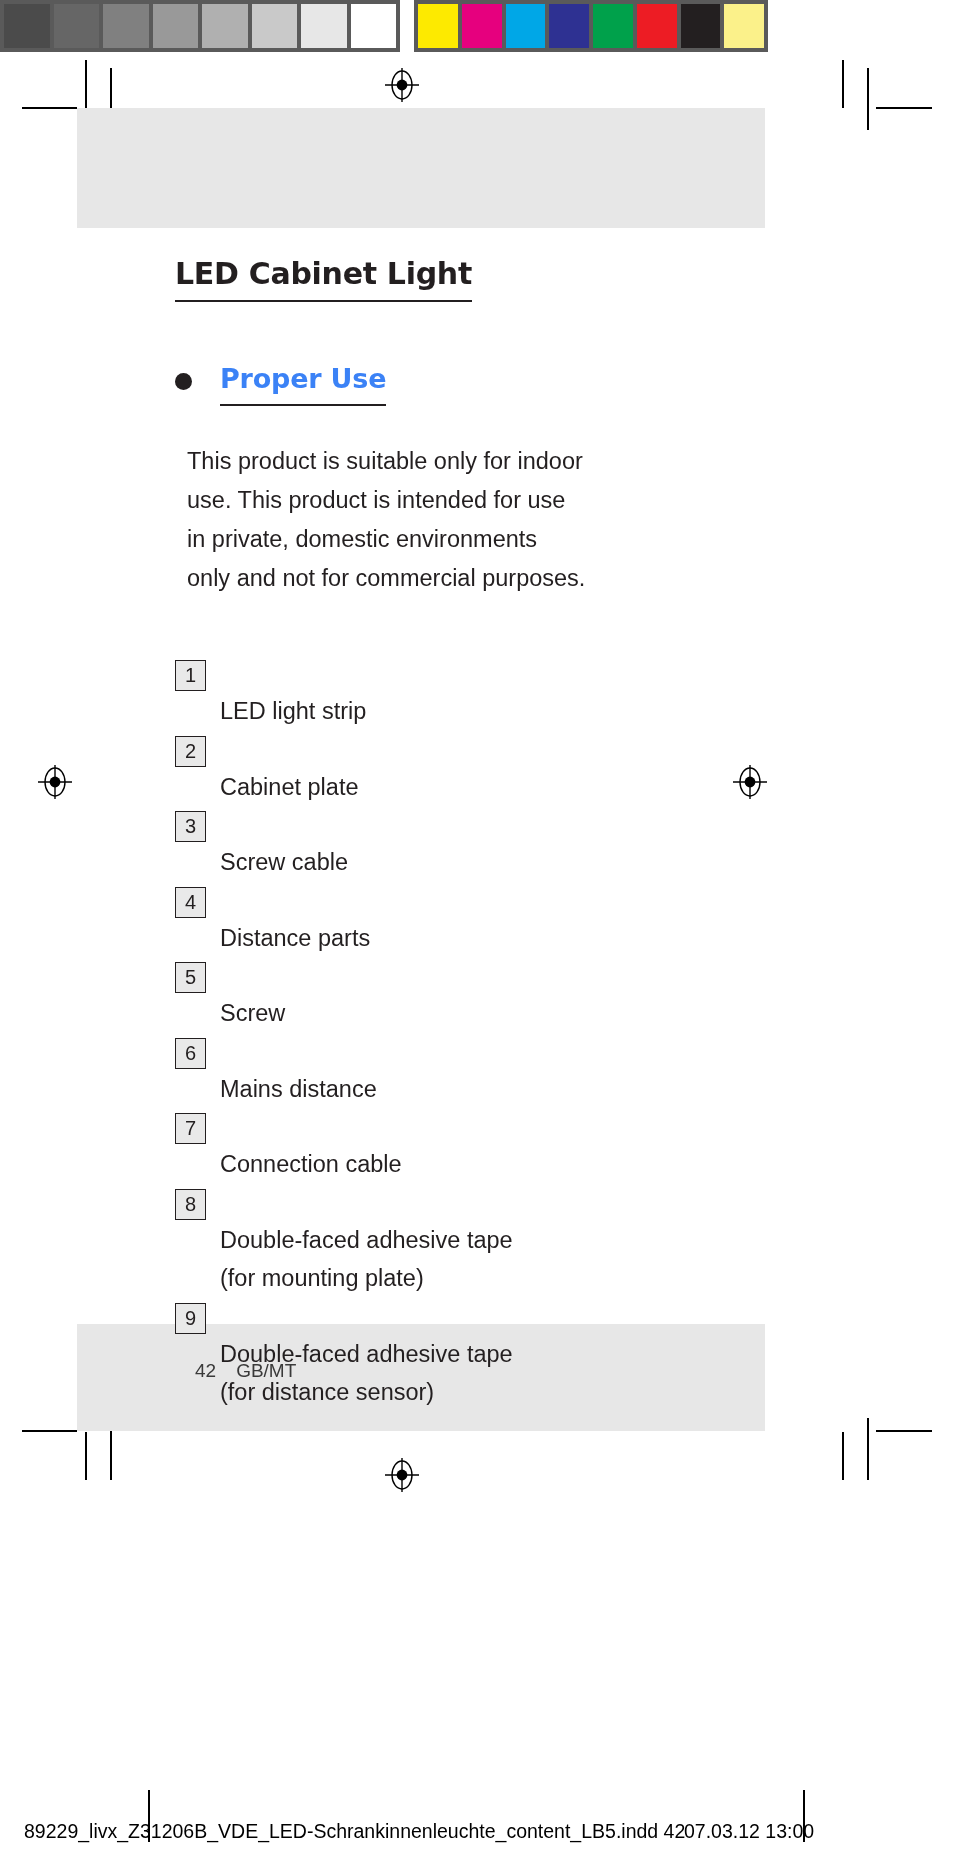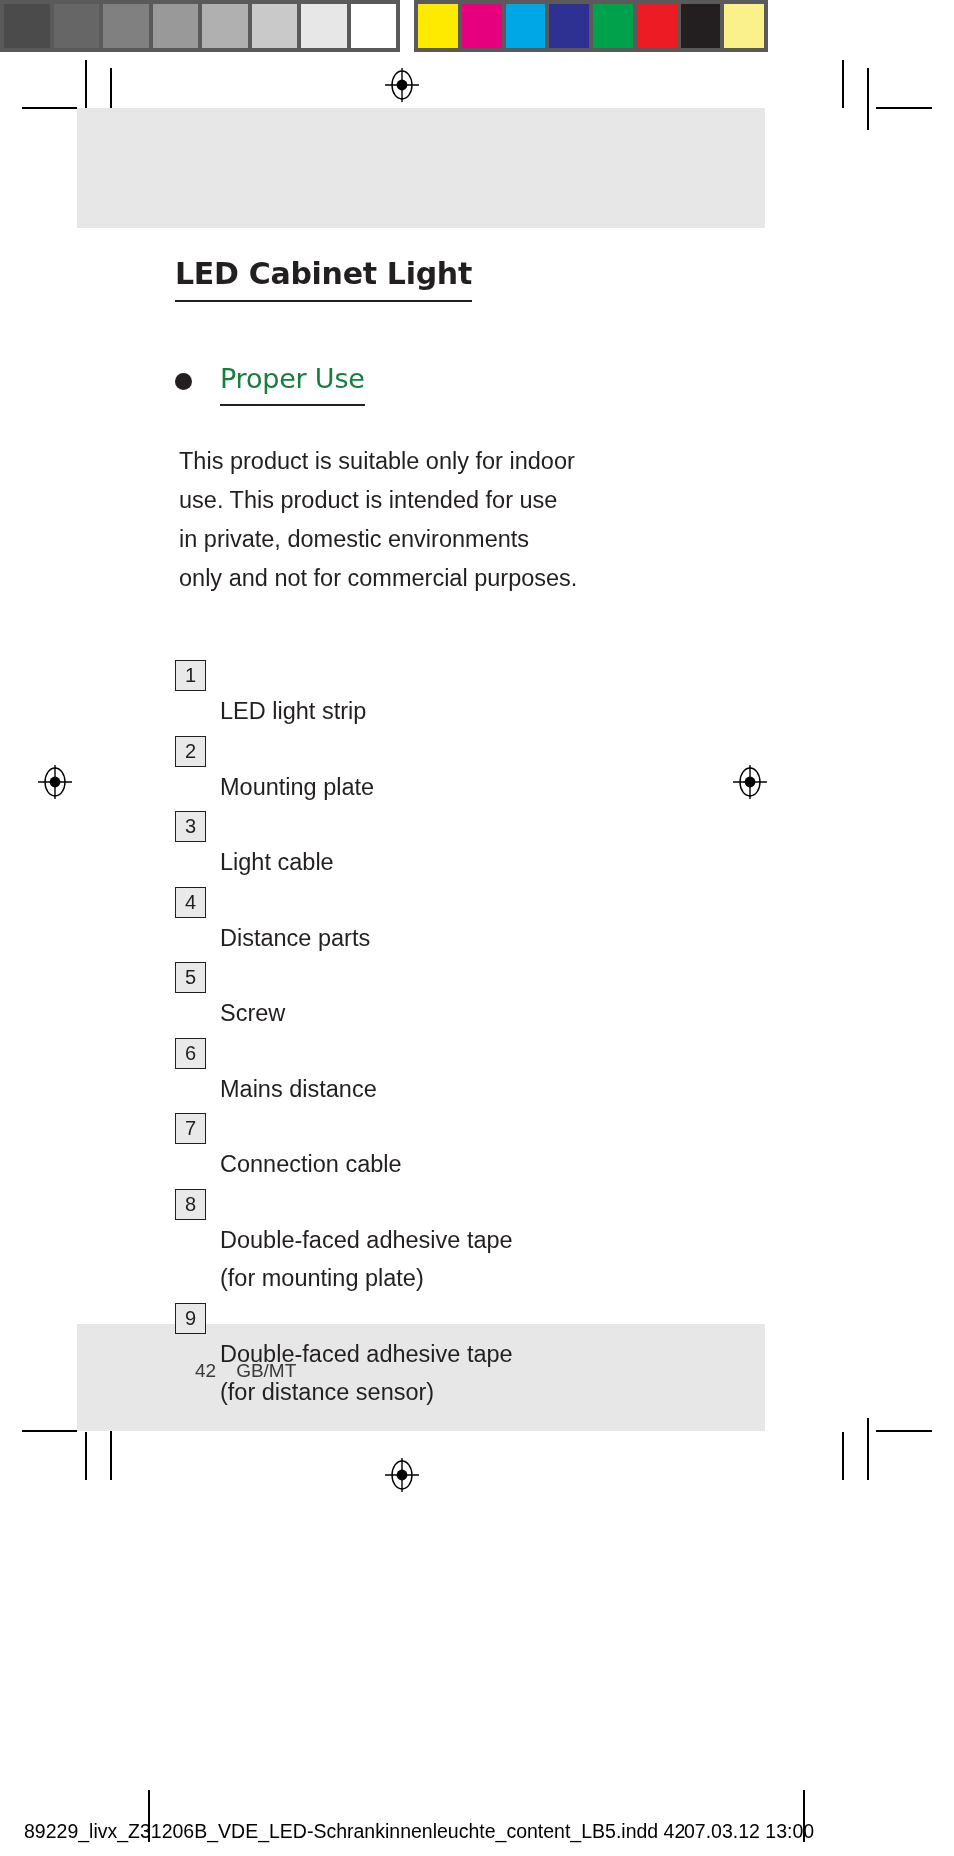--- a/index.html
+++ b/index.html
@@ -101,36 +101,36 @@
     width: 17px;
     height: 17px;
     border-radius: 50%;
     background: #231f20;
     flex: 0 0 auto;
     margin-top: 13px;
     margin-right: 28px;
   }
   .section-title {
     font-family: "DejaVu Sans", sans-serif;
-    font-weight: normal;
+    font-weight: bold;
     font-size: 27px;
     line-height: 1.42;
     letter-spacing: -0.2px;
-    color: #15803d;
+    color: #3b82f6;
     display: inline-block;
     padding-bottom: 6px;
     border-bottom: 2.4px solid #231f20;
   }
 
   p.body-text {
     font-family: "Liberation Sans", sans-serif;
     font-weight: 300;
     font-size: 23.5px;
     line-height: 39px;
-    margin: 36px 0 0 4px;
+    margin: 36px 0 0 12px;
     color: #231f20;
     white-space: pre-line;
   }
 
   
   ul.parts-list {
     list-style: none;
     margin: 30px 0 0 0;
     padding: 0;
   }
@@ -285,25 +285,25 @@
     
     <div class="section">
 
       <ul class="parts-list">
         <li>
           <span class="num-box">1</span>
           <span class="part-label">LED light strip</span>
         </li>
         <li>
           <span class="num-box">2</span>
-          <span class="part-label">Mounting plate</span>
+          <span class="part-label">Cabinet plate</span>
         </li>
         <li>
           <span class="num-box">3</span>
-          <span class="part-label">Light cable</span>
+          <span class="part-label">Screw cable</span>
         </li>
         <li>
           <span class="num-box">4</span>
           <span class="part-label">Distance parts</span>
         </li>
         <li>
           <span class="num-box">5</span>
           <span class="part-label">Screw</span>
         </li>
         <li>

